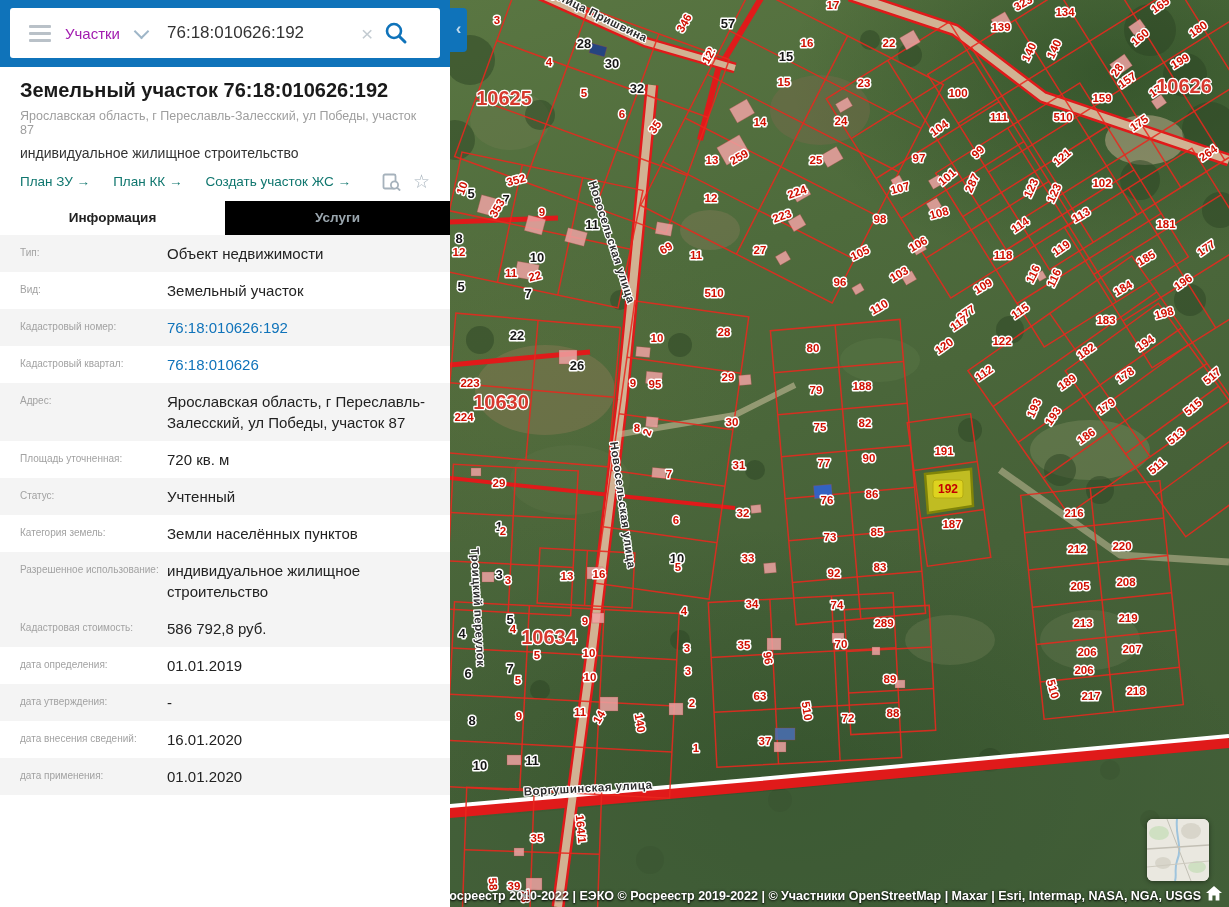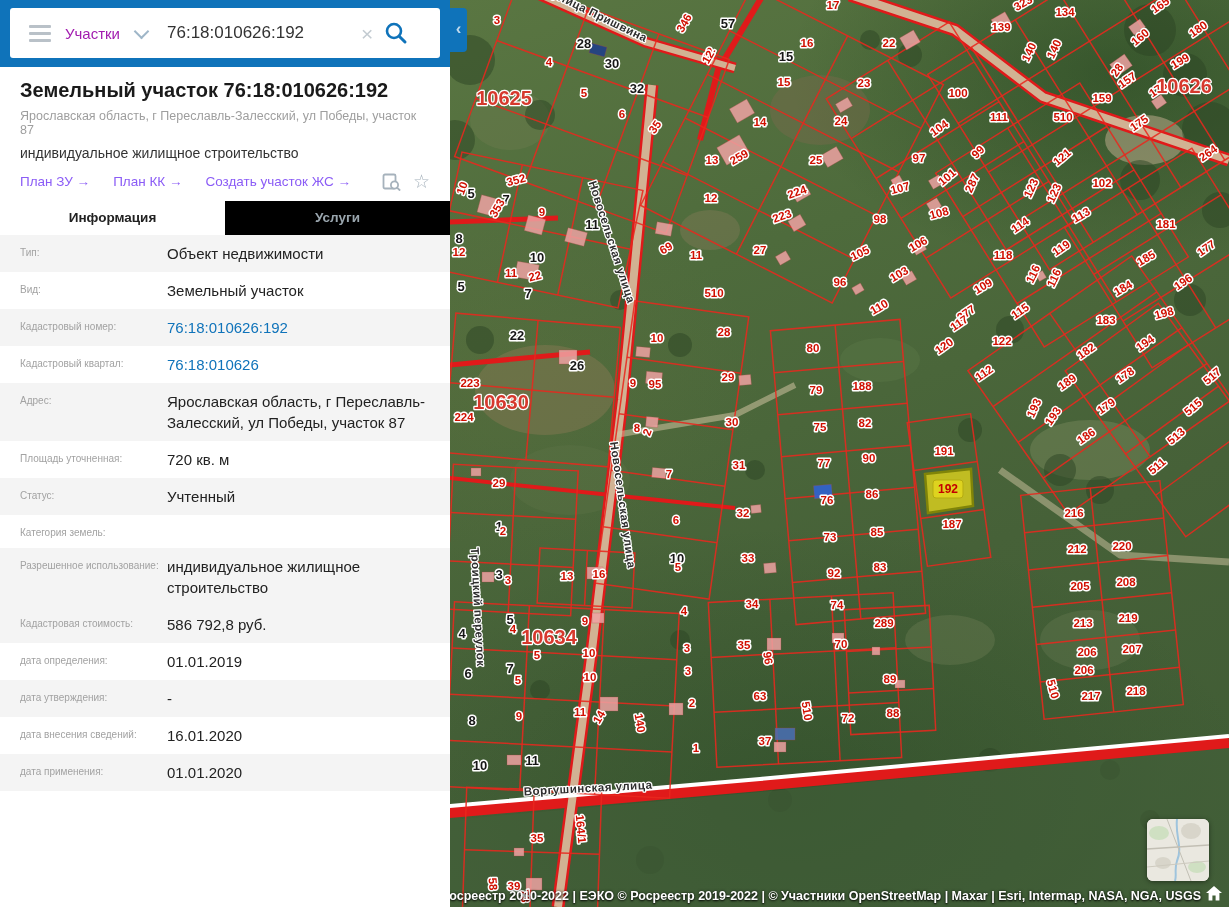--- a/index.html
+++ b/index.html
@@ -15,21 +15,21 @@
   .chev-down{width:9px;height:9px;border-right:2px solid #9fb6c8;border-bottom:2px solid #9fb6c8;transform:rotate(45deg);margin:-4px 0 0 16px;}
   #query{border:0;outline:0;font-size:17px;color:#333;margin-left:18px;width:190px;font-family:inherit;}
   #clear-x{font-size:21px;color:#c3cbd1;margin-left:2px;cursor:pointer;line-height:1;}
   #mag{margin-left:10px;cursor:pointer;display:block;}
   #collapse-tab{position:absolute;left:450px;top:8px;width:17px;height:44px;background:#0f73ba;border-radius:0 4px 4px 0;z-index:6;color:#bfdaee;font-size:17px;font-weight:bold;text-align:center;line-height:42px;cursor:pointer;}
   #objhead{padding:12px 20px 0 20px;}
   #obj-title{font-size:20px;font-weight:bold;color:#1a1a1a;}
   #obj-sub{font-size:12.5px;color:#9e9e9e;margin-top:7px;}
   #obj-usage{font-size:14px;color:#333;margin-top:8px;}
   #linksrow{display:flex;align-items:center;margin:11px 0 10px 0;}
-  .plink{font-size:13.5px;color:#8b5cf6;text-decoration:none;margin-right:23px;cursor:pointer;}
+  .plink{font-size:13.5px;color:#0f766e;text-decoration:none;margin-right:23px;cursor:pointer;}
   #hdicons{margin-left:auto;display:flex;align-items:center;gap:12px;}
   #star-ic{font-size:19px;color:#a6b2bc;cursor:pointer;line-height:1;}
   #tabs{display:flex;height:34px;}
   .tab{width:225px;text-align:center;line-height:34px;font-size:13.5px;font-weight:bold;cursor:pointer;}
   .tab.active{background:#fff;color:#222;}
   .tab.inactive{background:#000000;color:#9aa6ae;}
   #infotable{width:450px;}
   .irow{display:flex;padding:8px 10px 8px 20px;align-items:flex-start;}
   .irow.shade{background:#f4f4f4;}
   .ilabel{width:142px;flex-shrink:0;font-size:10px;color:#a2a2a2;line-height:1.35;padding-top:3px;}
@@ -126,20 +126,21 @@
         <div class="irow">
           <div class="ilabel">Площадь уточненная:</div>
           <div class="ivalue">720 кв. м</div>
         </div>
         <div class="irow shade">
           <div class="ilabel">Статус:</div>
           <div class="ivalue">Учтенный</div>
         </div>
         <div class="irow">
           <div class="ilabel">Категория земель:</div>
+          <div class="ivalue">Земли населённых пунктов</div>
         </div>
         <div class="irow shade">
           <div class="ilabel">Разрешенное использование:</div>
           <div class="ivalue">индивидуальное жилищное строительство</div>
         </div>
         <div class="irow shade">
           <div class="ilabel">Кадастровая стоимость:</div>
           <div class="ivalue">586 792,8 руб.</div>
         </div>
         <div class="irow">

